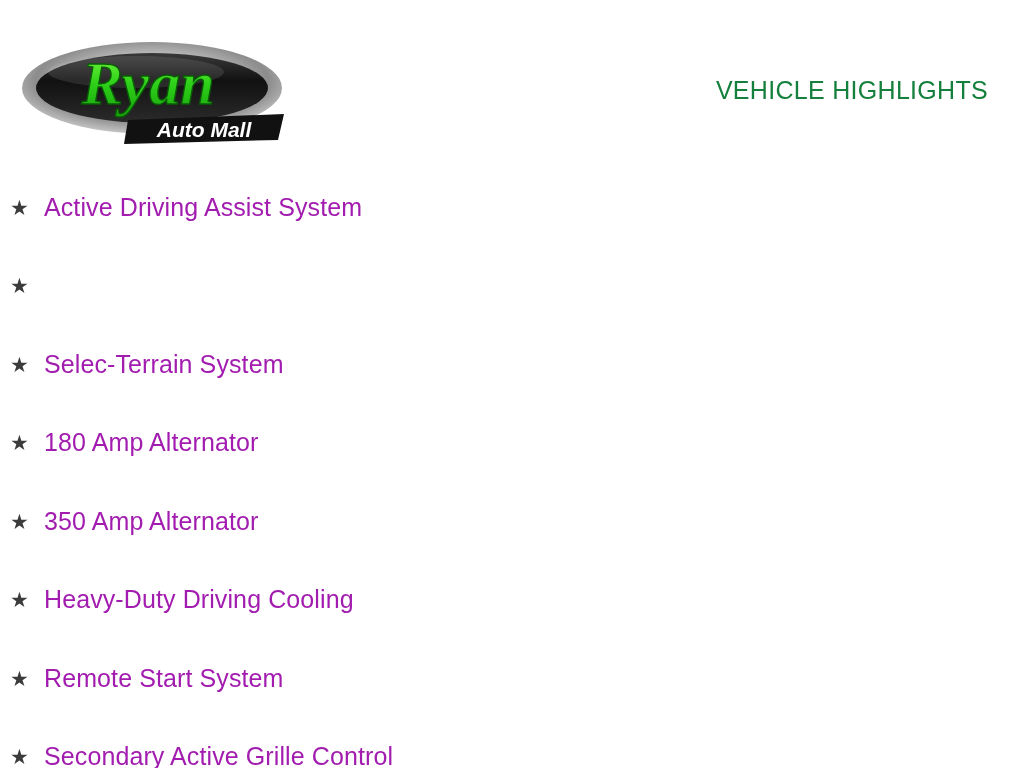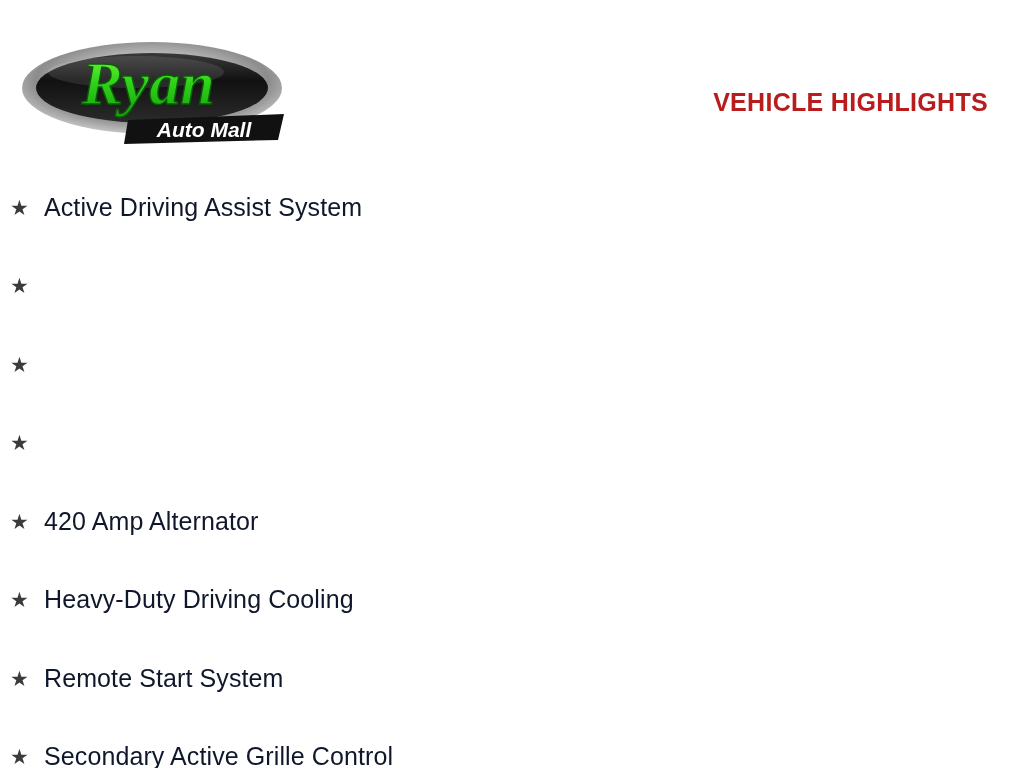--- a/index.html
+++ b/index.html
@@ -32,24 +32,24 @@
     left: 16px;
     top: 8px;
     width: 272px;
     height: 116px;
   }
   .logo svg { display: block; }
 
   .title {
     position: absolute;
     right: 36px;
-    top: 60px;
+    top: 48px;
     font-size: 25px;
-    font-weight: bold;
-    color: #b91c1c;
+    font-weight: normal;
+    color: #15803d;
     letter-spacing: 0.3px;
     white-space: nowrap;
   }
 
   
   .highlights {
     position: absolute;
     left: 0;
     top: 140px;
     width: 1024px;
@@ -63,21 +63,21 @@
   .hl-star {
     width: 34px;
     flex: 0 0 34px;
     font-size: 21px;
     line-height: 1;
     color: #3b3b3b;
     text-align: left;
   }
   .hl-label {
     font-size: 25px;
-    color: #0f172a;
+    color: #a21caf;
     white-space: nowrap;
     letter-spacing: 0.1px;
   }
 </style>
 </head>
 <body>
 
 <div class="page">
 
   <div class="header">
@@ -125,29 +125,31 @@
       <span class="hl-star">★</span>
       <span class="hl-label">Active Driving Assist System</span>
     </div>
 
     <div class="hl-item">
       <span class="hl-star">★</span>
     </div>
 
     <div class="hl-item">
       <span class="hl-star">★</span>
+      <span class="hl-label">Selec-Terrain System</span>
     </div>
 
     <div class="hl-item">
       <span class="hl-star">★</span>
+      <span class="hl-label">180 Amp Alternator</span>
     </div>
 
     <div class="hl-item">
       <span class="hl-star">★</span>
-      <span class="hl-label">420 Amp Alternator</span>
+      <span class="hl-label">350 Amp Alternator</span>
     </div>
 
     <div class="hl-item">
       <span class="hl-star">★</span>
       <span class="hl-label">Heavy-Duty Driving Cooling</span>
     </div>
 
     <div class="hl-item">
       <span class="hl-star">★</span>
       <span class="hl-label">Remote Start System</span>

